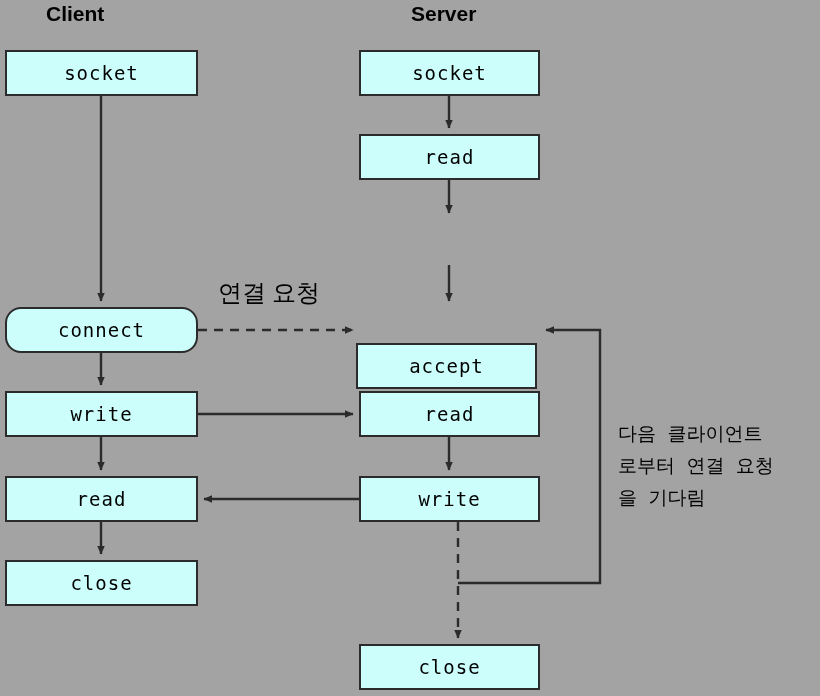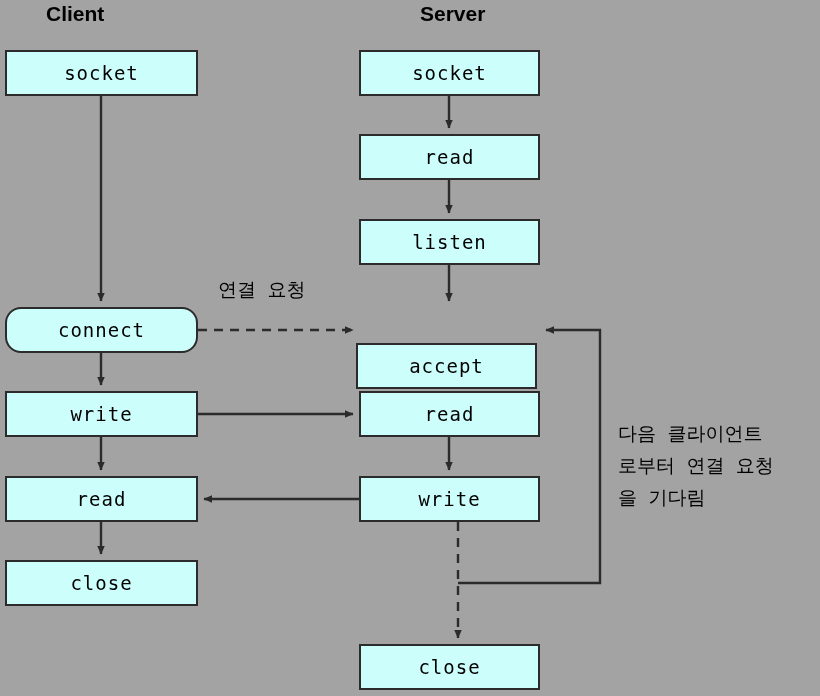--- a/index.html
+++ b/index.html
@@ -47,41 +47,41 @@
     align-items: center;
     justify-content: center;
     font-family: "DejaVu Sans Mono", "Liberation Mono", monospace;
     font-size: 19px;
     font-weight: normal;
     color: #000000;
     letter-spacing: 1px;
   }
   .edge-label {
     position: absolute;
-    font-family: Liberation Mono, monospace;
-    font-size: 19px;
+    font-family: Liberation Serif, serif;
+    font-size: 24px;
     color: #000000;
     white-space: nowrap;
   }
   .note-text {
     position: absolute;
     font-family: Liberation Mono, monospace;
     font-size: 19px;
     color: #000000;
     line-height: 32px;
     white-space: pre-line;
   }
 </style>
 </head>
 <body style="background: rgb(255, 255, 255);">
 
 <div id="diagram-root">
 
   <div class="col-title" id="title-client" style="left: 46px; top: 2px;">Client</div>
-  <div class="col-title" id="title-server" style="left: 420px; top: 2px;">Server</div>
+  <div class="col-title" id="title-server" style="left: 411px; top: 2px;">Server</div>
 
   <svg class="layer" id="edges-layer" viewBox="0 0 820 696">
     <defs>
       <marker id="arrowhead" markerWidth="9" markerHeight="9" refX="8.4" refY="4.5" orient="auto" markerUnits="userSpaceOnUse">
         <path d="M0,0.6 L9,4.5 L0,8.4 z" fill="#2b2b2b"></path>
       </marker>
     </defs>
 
     <g stroke="#2b2b2b" stroke-width="2.4" fill="none">
       
@@ -122,21 +122,20 @@
   </svg>
 
   <div class="node-box" id="client-socket" style="left: 5px; top: 50px; width: 193px; height: 46px; background: rgb(204, 255, 252); border-color: rgb(43, 43, 43);">socket</div>
   <div class="node-box" id="client-connect" style="left: 5px; top: 307px; width: 193px; height: 46px; background: rgb(204, 255, 252); border-color: rgb(43, 43, 43); border-radius: 16px;">connect</div>
   <div class="node-box" id="client-write" style="left: 5px; top: 391px; width: 193px; height: 46px; background: rgb(204, 255, 252); border-color: rgb(43, 43, 43);">write</div>
   <div class="node-box" id="client-read" style="left: 5px; top: 476px; width: 193px; height: 46px; background: rgb(204, 255, 252); border-color: rgb(43, 43, 43);">read</div>
   <div class="node-box" id="client-close" style="left: 5px; top: 560px; width: 193px; height: 46px; background: rgb(204, 255, 252); border-color: rgb(43, 43, 43);">close</div>
 
   <div class="node-box" id="server-socket" style="left: 359px; top: 50px; width: 181px; height: 46px; background: rgb(204, 255, 252); border-color: rgb(43, 43, 43);">socket</div>
   <div class="node-box" id="server-bind" style="left: 359px; top: 134px; width: 181px; height: 46px; background: rgb(204, 255, 252); border-color: rgb(43, 43, 43);">read</div>
-  <div class="node-box" id="server-listen" style="left: 359px; top: 219px; width: 181px; height: 46px; background: rgb(204, 255, 252); border-color: rgb(43, 43, 43);">listen</div>
   <div class="node-box" id="server-accept" style="left: 356px; top: 307px; width: 181px; height: 46px; background: rgb(204, 255, 252); border-color: rgb(43, 43, 43); margin-top: 36px;">accept</div>
   <div class="node-box" id="server-read" style="left: 359px; top: 391px; width: 181px; height: 46px; background: rgb(204, 255, 252); border-color: rgb(43, 43, 43);">read</div>
   <div class="node-box" id="server-write" style="left: 359px; top: 476px; width: 181px; height: 46px; background: rgb(204, 255, 252); border-color: rgb(43, 43, 43);">write</div>
   <div class="node-box" id="server-close" style="left: 359px; top: 644px; width: 181px; height: 46px; background: rgb(204, 255, 252); border-color: rgb(43, 43, 43);">close</div>
 
   <div class="edge-label" id="label-connection-request" style="left: 218px; top: 277px;">연결 요청</div>
 
   <div class="note-text" id="note-wait" style="left: 618px; top: 419px;">다음 클라이언트
 로부터 연결 요청
 을 기다림</div>

